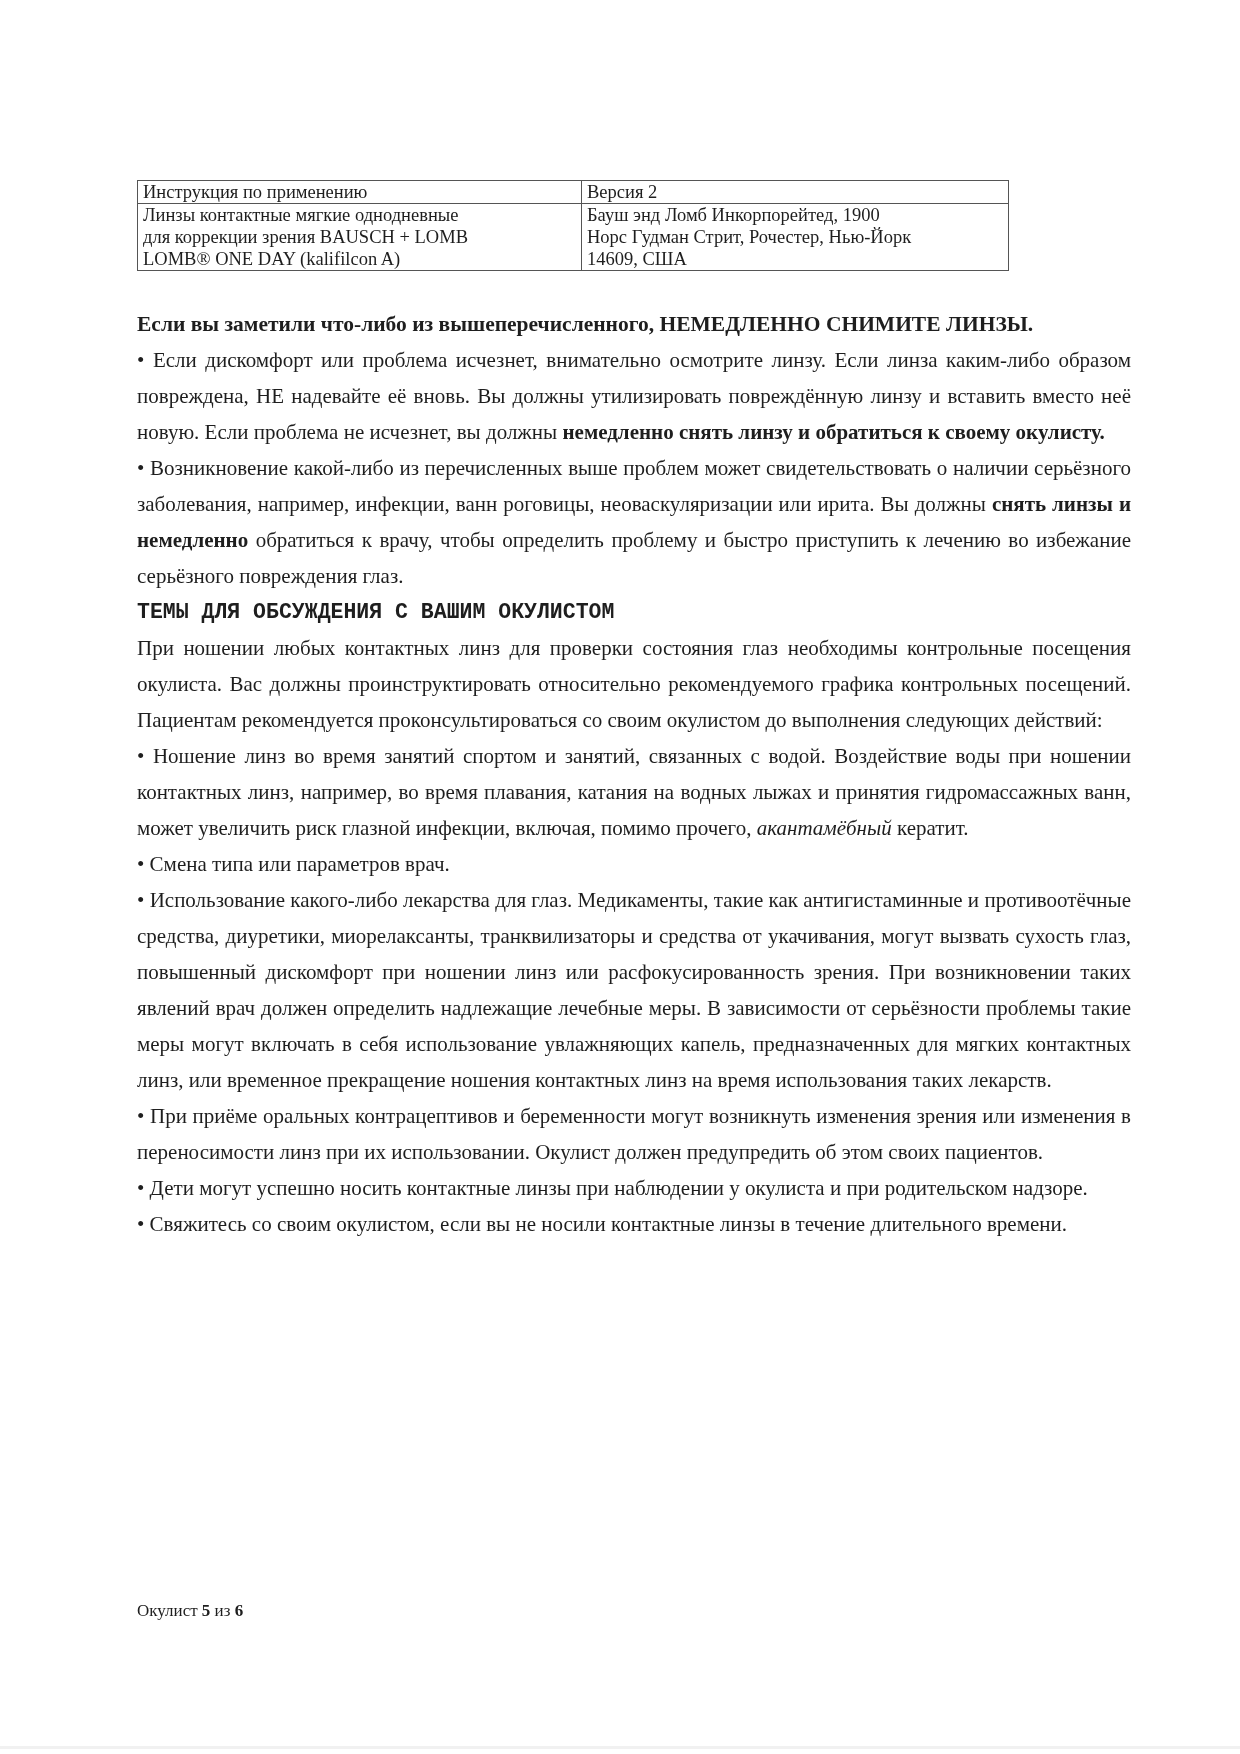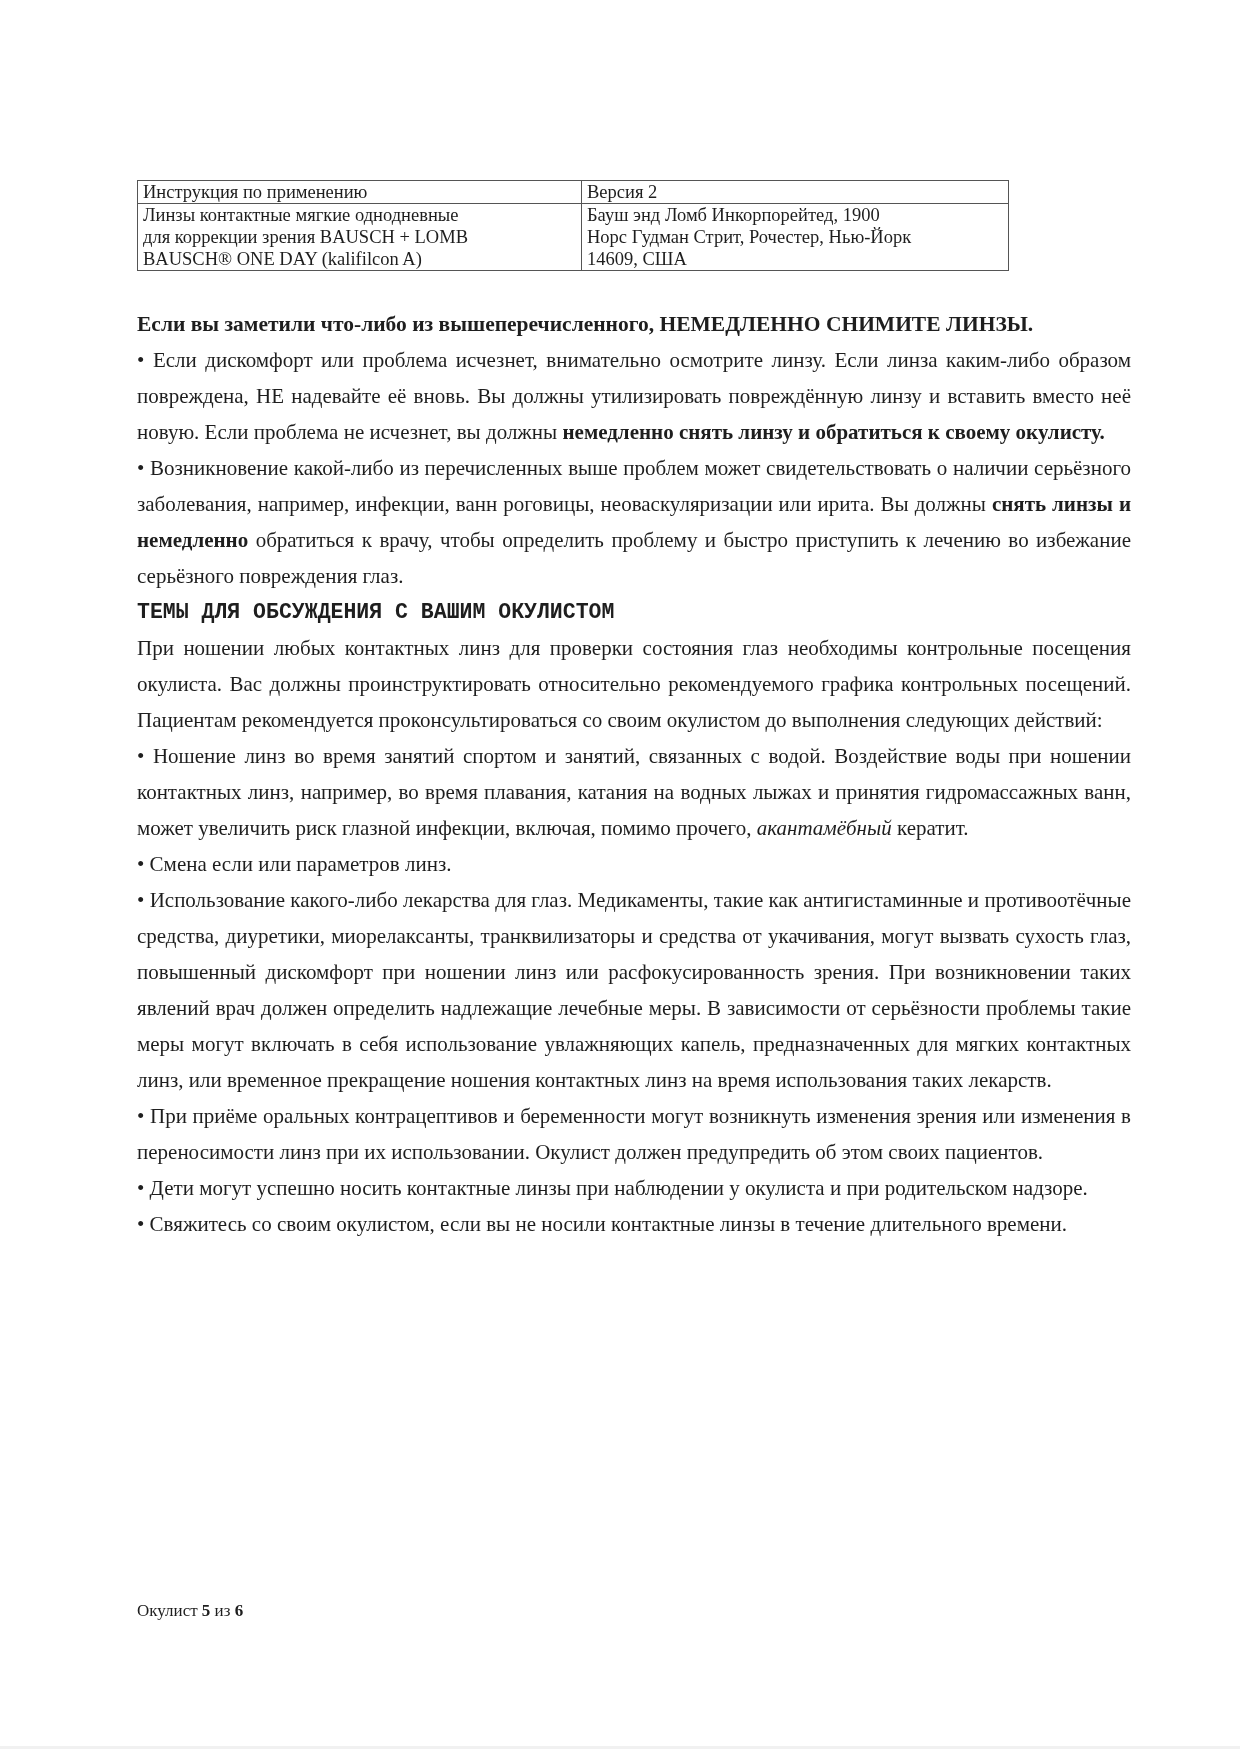--- a/index.html
+++ b/index.html
@@ -55,21 +55,21 @@
         <span class="line">Инструкция по применению</span>
       </td>
       <td>
         <span class="line">Версия 2</span>
       </td>
     </tr>
     <tr>
       <td class="c1">
         <span class="line">Линзы контактные мягкие однодневные</span>
         <span class="line">для коррекции зрения BAUSCH + LOMB</span>
-        <span class="line">BAUSCH® ONE DAY (kalifilcon A)</span>
+        <span class="line">LOMB® ONE DAY (kalifilcon A)</span>
       </td>
       <td>
         <span class="line">Бауш энд Ломб Инкорпорейтед, 1900</span>
         <span class="line">Норс Гудман Стрит, Рочестер, Нью-Йорк</span>
         <span class="line">14609, США</span>
       </td>
     </tr>
   </tbody>
     </table>
 
@@ -79,21 +79,21 @@
     <p><span>• Если дискомфорт или проблема исчезнет, внимательно осмотрите линзу. Если линза каким-либо образом повреждена, НЕ надевайте её вновь. Вы должны утилизировать повреждённую линзу и вставить вместо неё новую. Если проблема не исчезнет, вы должны </span><span class="bold">немедленно снять линзу и обратиться к своему окулисту.</span></p>
 
     <p><span>• Возникновение какой-либо из перечисленных выше проблем может свидетельствовать о наличии серьёзного заболевания, например, инфекции, ванн роговицы, неоваскуляризации или ирита. Вы должны </span><span class="bold">снять линзы и немедленно</span><span> обратиться к врачу, чтобы определить проблему и быстро приступить к лечению во избежание серьёзного повреждения глаз.</span></p>
 
     <p class="heading-sec">ТЕМЫ ДЛЯ ОБСУЖДЕНИЯ С ВАШИМ ОКУЛИСТОМ</p>
 
     <p>При ношении любых контактных линз для проверки состояния глаз необходимы контрольные посещения окулиста. Вас должны проинструктировать относительно рекомендуемого графика контрольных посещений. Пациентам рекомендуется проконсультироваться со своим окулистом до выполнения следующих действий:</p>
 
     <p><span>• Ношение линз во время занятий спортом и занятий, связанных с водой. Воздействие воды при ношении контактных линз, например, во время плавания, катания на водных лыжах и принятия гидромассажных ванн, может увеличить риск глазной инфекции, включая, помимо прочего, </span><span class="ital">акантамёбный</span><span> кератит.</span></p>
 
-    <p>• Смена если или параметров линз.</p>
+    <p>• Смена типа или параметров врач.</p>
 
     <p>• Использование какого-либо лекарства для глаз. Медикаменты, такие как антигистаминные и противоотёчные средства, диуретики, миорелаксанты, транквилизаторы и средства от укачивания, могут вызвать сухость глаз, повышенный дискомфорт при ношении линз или расфокусированность зрения. При возникновении таких явлений врач должен определить надлежащие лечебные меры. В зависимости от серьёзности проблемы такие меры могут включать в себя использование увлажняющих капель, предназначенных для мягких контактных линз, или временное прекращение ношения контактных линз на время использования таких лекарств.</p>
 
     <p>• При приёме оральных контрацептивов и беременности могут возникнуть изменения зрения или изменения в переносимости линз при их использовании. Окулист должен предупредить об этом своих пациентов.</p>
 
     <p>• Дети могут успешно носить контактные линзы при наблюдении у окулиста и при родительском надзоре.</p>
 
 
     <p>• Свяжитесь со своим окулистом, если вы не носили контактные линзы в течение длительного времени.</p>
   </div>

